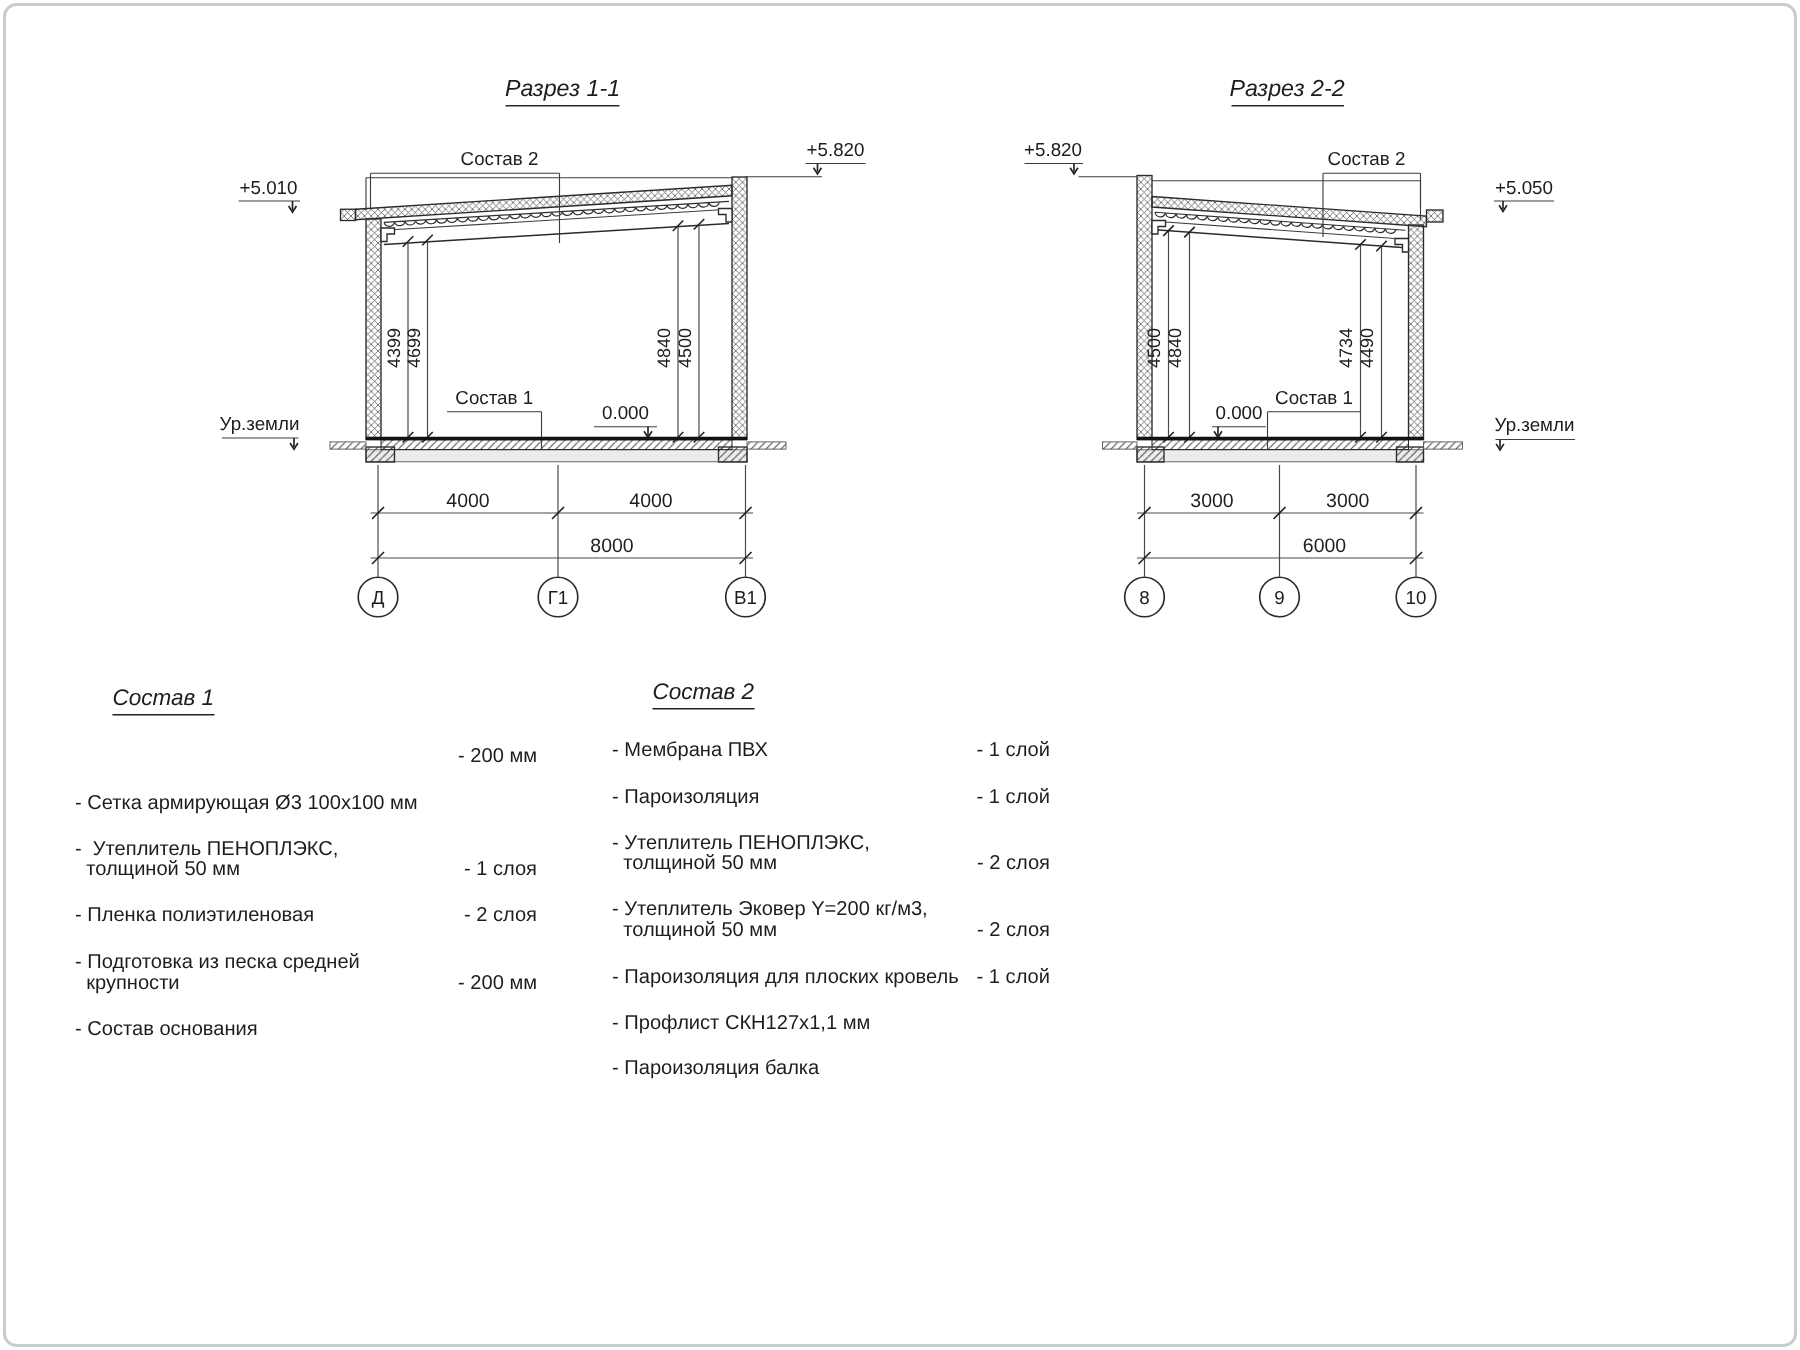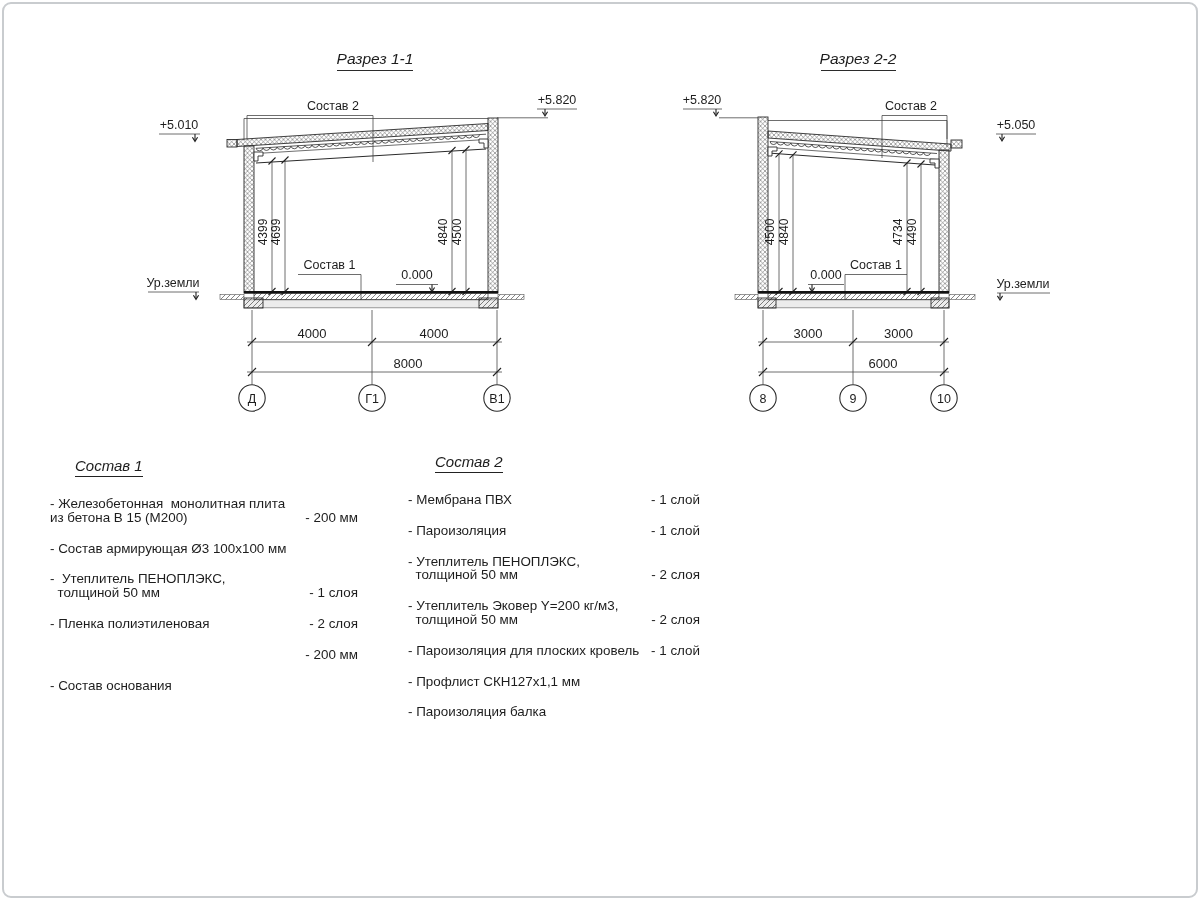--- a/index.html
+++ b/index.html
@@ -301,42 +301,42 @@
       <circle cx="944" cy="398" r="13.2" fill="#fff" stroke="#2b2b2b" stroke-width="1.1"></circle>
       <text class="t-axis" x="944" y="402.6" text-anchor="middle">10</text>
     </g>
   </svg>
 
   <div class="legend lg1" style="left:50px;top:457px;width:308px">
     <div class="legend-title">Состав 1</div>
     <div>
 
         <div class="legend-item">
-          <div class="li-text">- Железобетонная  монолитная плита
-из бетона В 15 (М200)</div>
           <div class="li-qty">- 200 мм</div>
         </div>
 
         <div class="legend-item">
-          <div class="li-text">- Состав армирующая Ø3 100х100 мм</div>
+          <div class="li-text">- Сетка армирующая Ø3 100х100 мм</div>
           <div class="li-qty"></div>
         </div>
 
         <div class="legend-item">
           <div class="li-text">-  Утеплитель ПЕНОПЛЭКС,
   толщиной 50 мм</div>
           <div class="li-qty">- 1 слоя</div>
         </div>
 
         <div class="legend-item">
           <div class="li-text">- Пленка полиэтиленовая</div>
           <div class="li-qty">-  2 слоя</div>
         </div>
 
         <div class="legend-item">
+          <div class="li-text">- Подготовка из песка средней
+  крупности</div>
           <div class="li-qty">- 200 мм</div>
         </div>
 
         <div class="legend-item">
           <div class="li-text">- Состав основания</div>
           <div class="li-qty"></div>
         </div>
       </div>
   </div>
 

